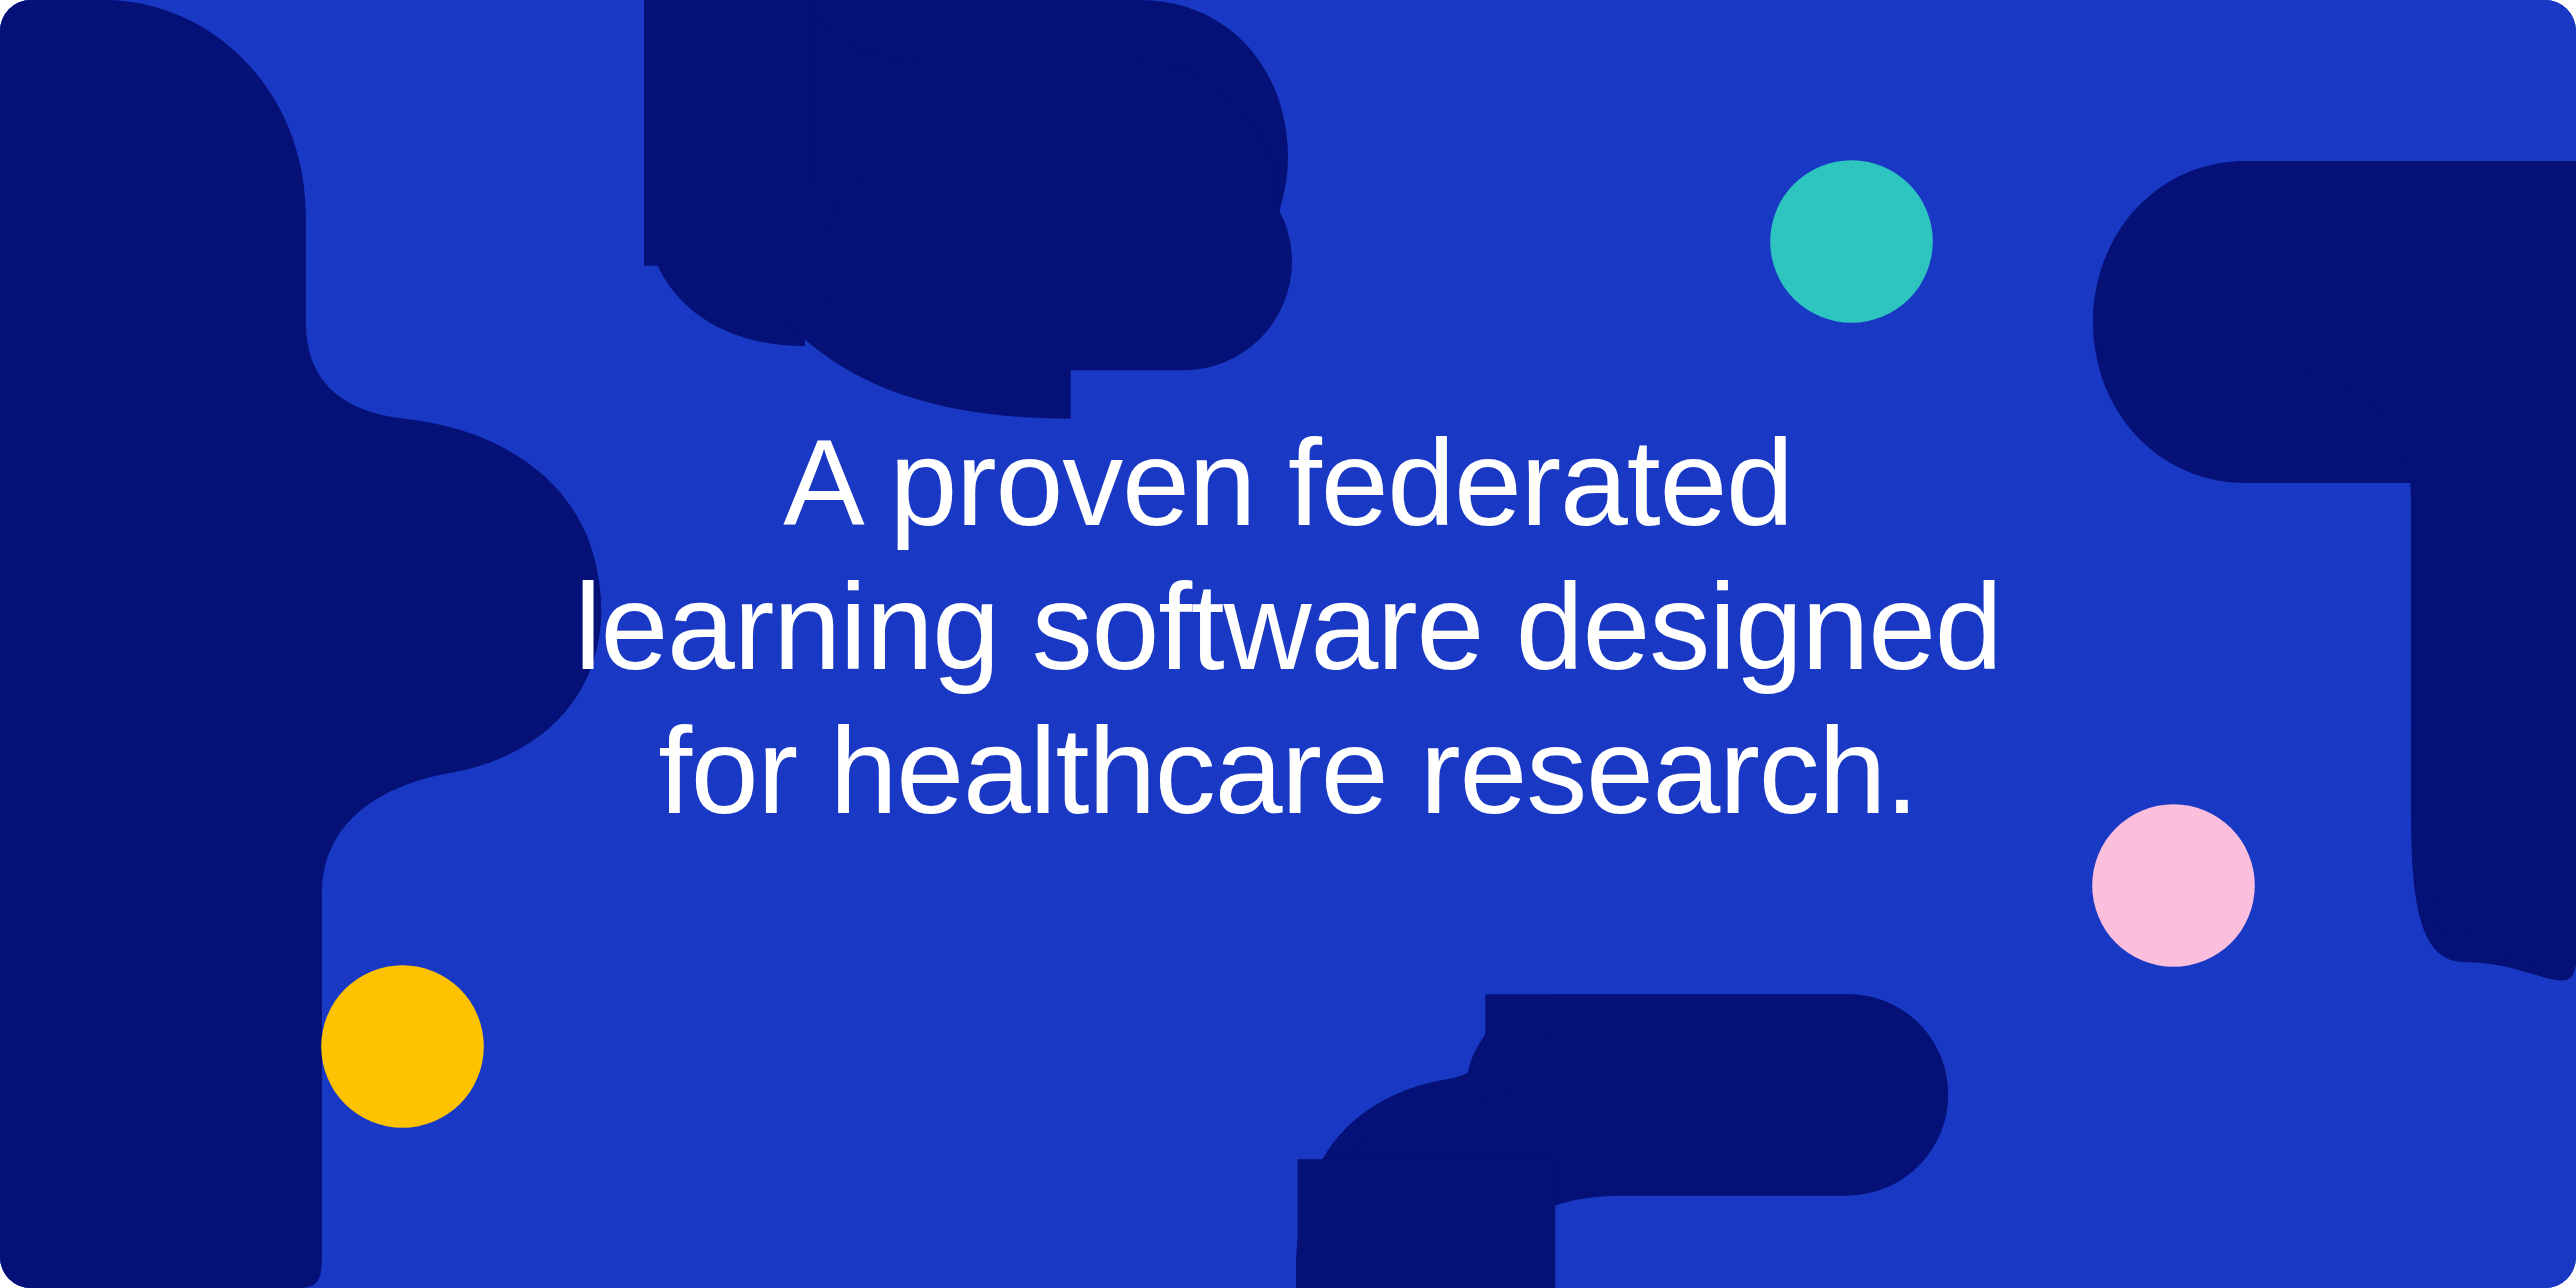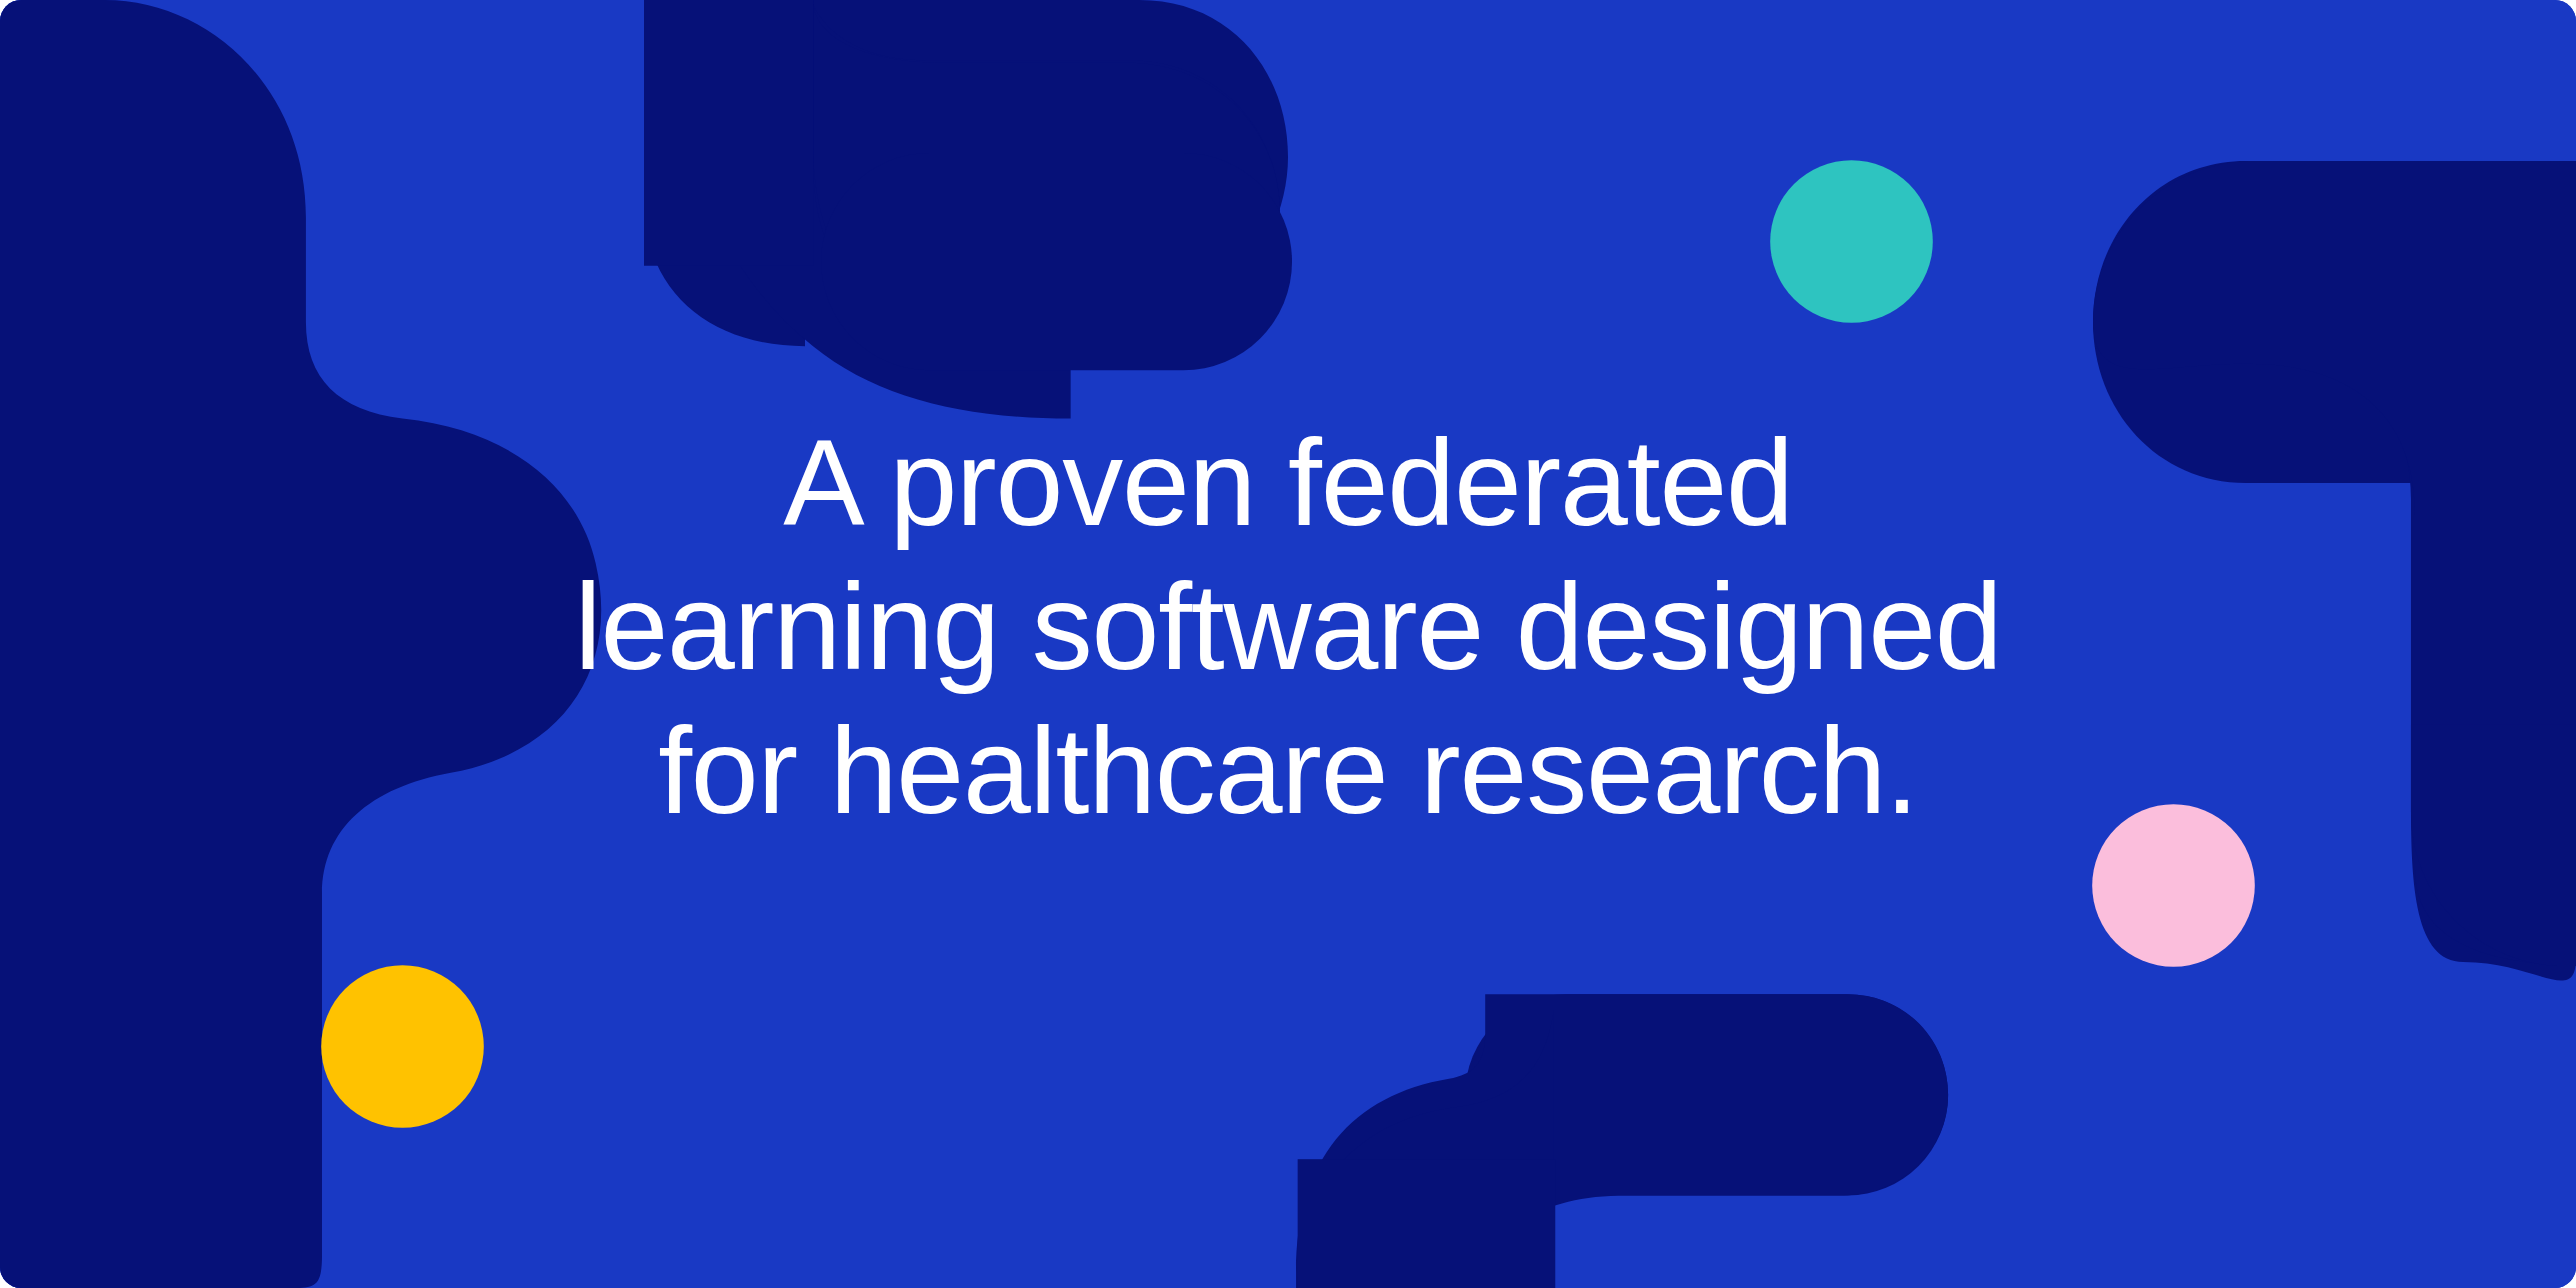--- a/index.html
+++ b/index.html
@@ -51,21 +51,21 @@
     line-height: 1.18;
     letter-spacing: -1.2px;
     text-align: center;
     white-space: pre-line;
     transform: translateY(-16px);
   }
 </style>
 </head>
 <body style="background: rgb(255, 255, 255);">
 
-<div id="hero-card" style="background: rgb(25, 57, 196); border-radius: 21px;">
+<div id="hero-card" style="background: rgb(25, 57, 196); border-radius: 31px;">
 
   <svg id="shape-layer" viewBox="0 0 3200 1600" preserveAspectRatio="none" xmlns="http://www.w3.org/2000/svg">
 
     <rect x="0" y="0" width="3200" height="1600" fill="#1939C4"></rect>
 
     <path fill="#061178" d="M 0 0
              L 130 0
              C 260 0 380 110 380 270
              L 380 400
              C 380 470 420 510 500 520

